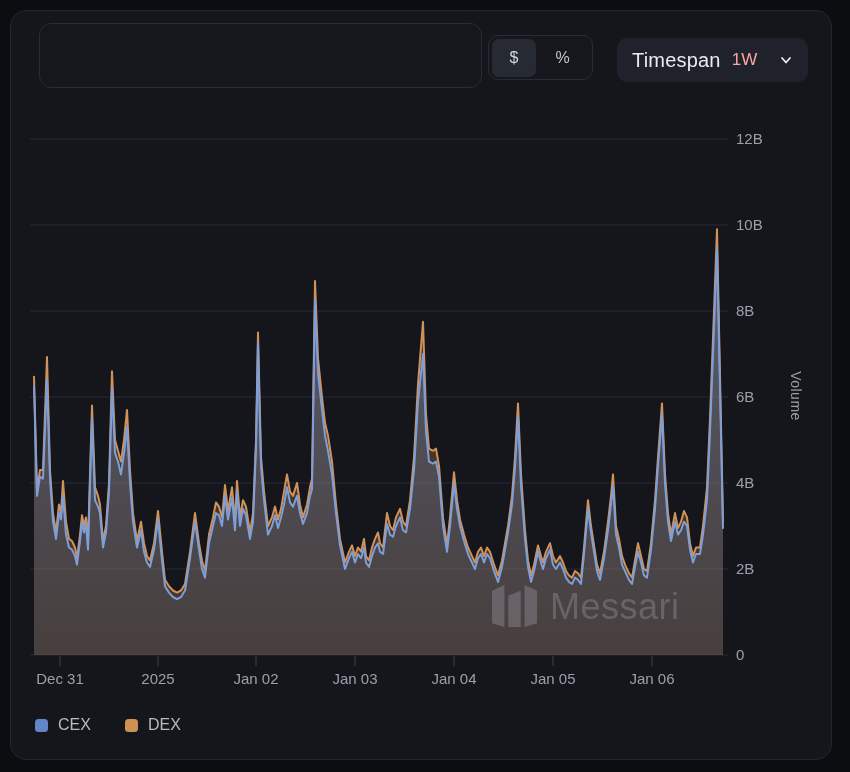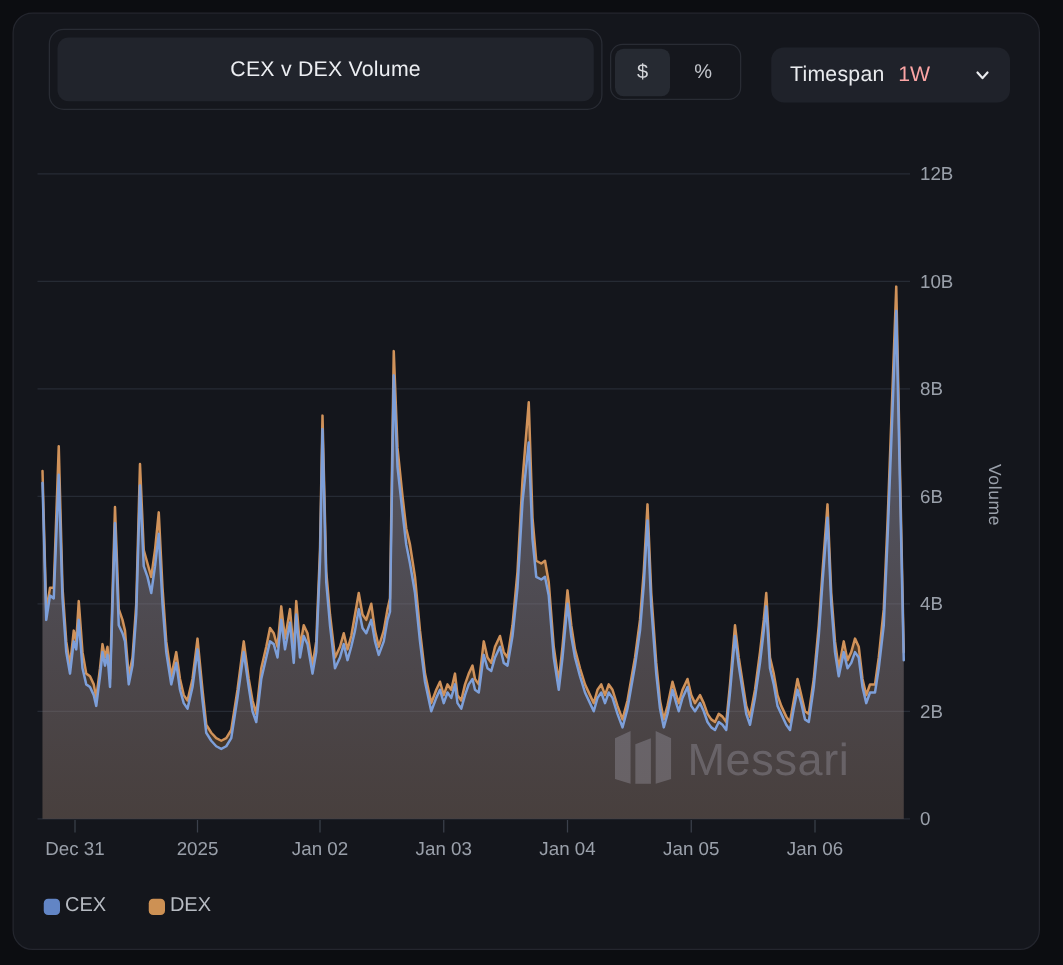--- a/index.html
+++ b/index.html
@@ -12,44 +12,43 @@
   .tab{flex:1;height:51px;display:flex;align-items:center;justify-content:center;font-size:17px;
     color:#989da6;border-radius:9px;cursor:pointer;letter-spacing:.2px;}
   .tab.active{background:#21242c;color:#eceef2;}
   .toggle{position:absolute;left:488px;top:35px;width:105px;height:45px;background:#15171d;
     border:1px solid #292c34;border-radius:10px;box-sizing:border-box;display:flex;align-items:center;padding:3px;}
   .seg{height:38px;display:flex;align-items:center;justify-content:center;font-size:16px;border-radius:7px;cursor:pointer;}
   .seg.dollar{width:44px;background:#262a32;color:#d6d8dc;}
   .seg.pct{flex:1;color:#c2c5cb;}
   .timespan{position:absolute;left:617px;top:38px;width:191px;height:44px;background:#1f222a;
     border-radius:10px;box-sizing:border-box;display:flex;align-items:center;padding:0 15px;cursor:pointer;}
-  .timespan .tlabel{font-size:17px;color:#e9ebee;letter-spacing:.2px;}
+  .timespan .tlabel{font-size:20px;color:#e9ebee;letter-spacing:.2px;}
   .timespan .tvalue{font-size:17px;color:#fca5a5;margin-left:11px;}
   .timespan .chev{margin-left:auto;display:flex;align-items:center;}
   
   #chart-svg{position:absolute;left:0;top:0;width:850px;height:772px;z-index:2;}
   #chart-svg text{font-family:"Liberation Sans","DejaVu Sans",sans-serif;}
   .ylabel{position:absolute;left:781px;top:356px;width:30px;height:80px;color:#9aa0aa;font-size:14px;
     transform:rotate(90deg);transform-origin:center;display:flex;align-items:center;justify-content:center;
     letter-spacing:.5px;z-index:2;}
   .watermark{position:absolute;left:492px;top:581px;display:flex;align-items:center;gap:13px;z-index:1;}
   .watermark .wtext{font-size:36px;color:rgba(150,162,184,0.40);letter-spacing:.5px;}
   
   .legend{position:absolute;left:35px;top:716px;display:flex;align-items:center;gap:34px;z-index:3;}
-  .legend-item{display:flex;align-items:center;gap:4px;cursor:pointer;}
+  .legend-item{display:flex;align-items:center;gap:10px;cursor:pointer;}
   .swatch{width:13px;height:13px;border-radius:3.5px;}
   .legend-label{font-size:16px;color:#b7bbc2;}
 </style>
 </head>
 <body>
 
 <div class="card"></div>
 
 <div class="tabgroup">
-  <div class="tab active">CEX v DEX Volume</div>
 </div>
 
 <div class="toggle">
   <div class="seg dollar">$</div>
   <div class="seg pct">%</div>
 </div>
 
 <div class="timespan">
   <span class="tlabel">Timespan</span>
   <span class="tvalue">1W</span>

